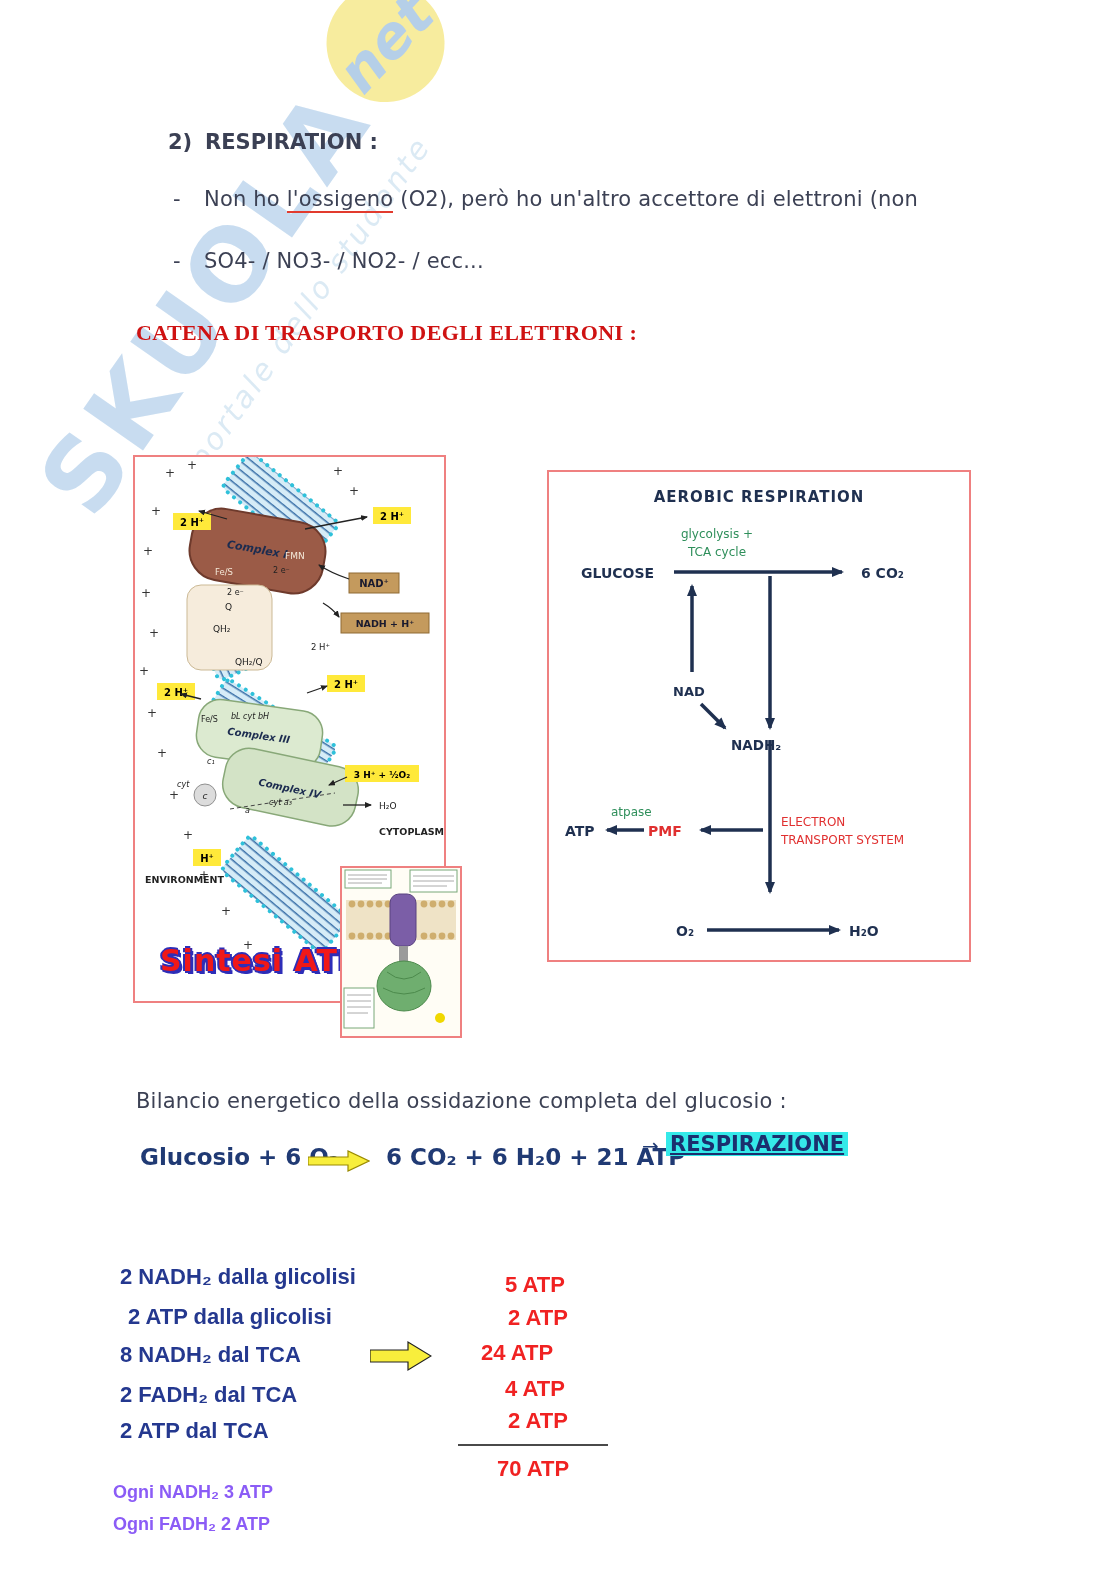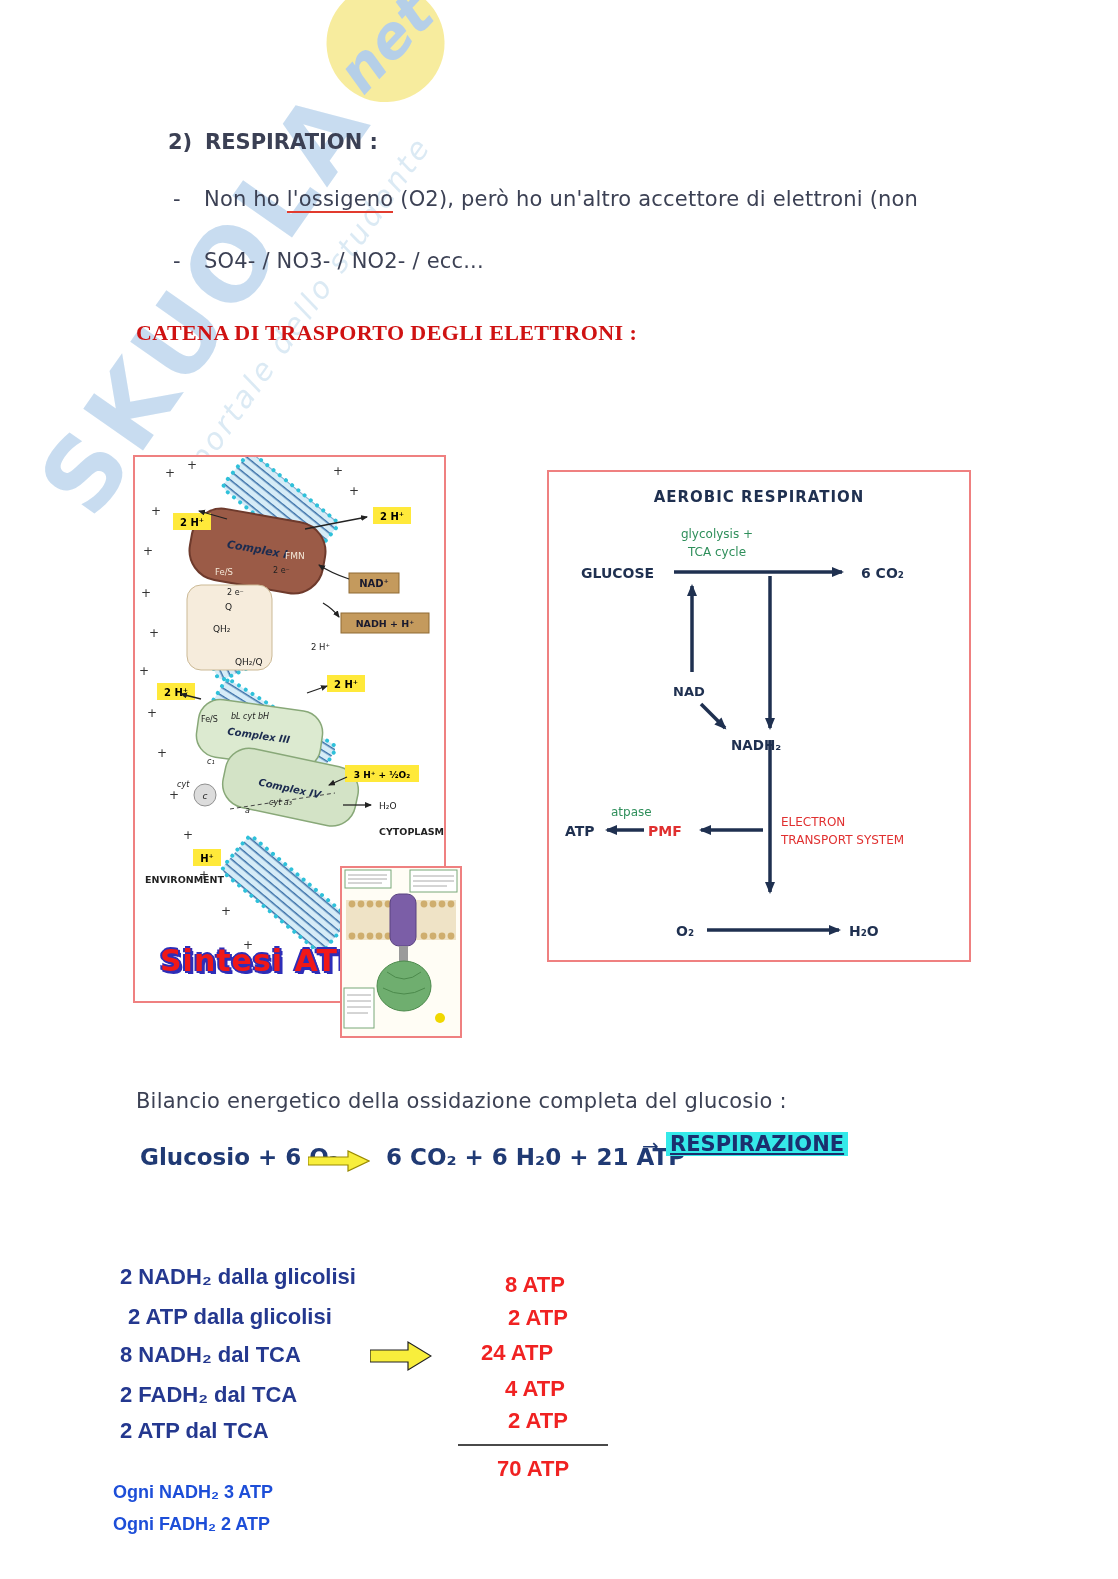--- a/index.html
+++ b/index.html
@@ -21,21 +21,21 @@
   .body-text{font-size:21px;line-height:31px;color:#3c4154;letter-spacing:.2px}
   .heading{font-size:21px;font-weight:600;color:#3b4054}
   .redline{border-bottom:2px solid #e23b2e}
   .serif-red{font-family:"Liberation Serif",serif;font-weight:bold;font-size:22px;
              color:#cf1212;letter-spacing:.4px}
   .navy{color:#203a74;font-weight:bold;font-size:23px}
   .resp{font-size:21px;font-weight:bold;color:#1b2f6e;background:#35e9e9;
         text-decoration:underline;padding:0 4px}
   .tbl-left{font-family:"Liberation Sans",sans-serif;font-size:22px;font-weight:600;color:#24388f}
   .tbl-right{font-family:"Liberation Sans",sans-serif;font-size:22px;font-weight:600;color:#f02222}
-  .note{font-family:"Liberation Sans",sans-serif;font-size:18px;font-weight:600;color:#1d4ed8}
+  .note{font-family:"Liberation Sans",sans-serif;font-size:18px;font-weight:600;color:#8b5cf6}
   
   .figbox{position:absolute;border:2px solid #ef8080;background:#fff}
   .sintesi{position:absolute;left:25px;top:486px;font-size:30px;font-weight:bold;
            color:#f01818;letter-spacing:1px;
            text-shadow:2px 0 #2e2eb8,-2px 0 #2e2eb8,0 2px #2e2eb8,0 -2px #2e2eb8,3px 3px 0 #2e2eb8}
   svg{display:block}
   svg text{font-family:"DejaVu Sans",sans-serif}
 </style>
 </head>
 <body>
@@ -287,21 +287,21 @@
 <div class="abs z tbl-left" style="left:120px;top:1264px">2 NADH₂ dalla glicolisi</div>
 <div class="abs z tbl-left" style="left:128px;top:1304px">2 ATP  dalla glicolisi</div>
 <div class="abs z tbl-left" style="left:120px;top:1342px">8 NADH₂ dal  TCA</div>
 <div class="abs z tbl-left" style="left:120px;top:1382px">2 FADH₂ dal TCA</div>
 <div class="abs z tbl-left" style="left:120px;top:1418px">2 ATP  dal TCA</div>
 
 <svg class="abs z" style="left:370px;top:1340px" width="62" height="32" viewBox="0 0 62 32">
   <polygon points="0,10 38,10 38,2 61,16 38,30 38,22 0,22" fill="#f8ee3c" stroke="#222" stroke-width="1.2"></polygon>
 </svg>
 
-<div class="abs z tbl-right" style="left:505px;top:1272px">8 ATP</div>
+<div class="abs z tbl-right" style="left:505px;top:1272px">5 ATP</div>
 <div class="abs z tbl-right" style="left:508px;top:1305px">2 ATP</div>
 <div class="abs z tbl-right" style="left:481px;top:1340px">24 ATP</div>
 <div class="abs z tbl-right" style="left:505px;top:1376px">4 ATP</div>
 <div class="abs z tbl-right" style="left:508px;top:1408px">2 ATP</div>
 
 <div class="abs z" style="left:458px;top:1444px;width:150px;border-top:2px solid #4a4a4a"></div>
 <div class="abs z tbl-right" style="left:497px;top:1456px">70 ATP</div>
 
 <div class="abs z note" style="left:113px;top:1482px">Ogni NADH₂ 3 ATP</div>
 <div class="abs z note" style="left:113px;top:1514px">Ogni FADH₂ 2 ATP</div>

